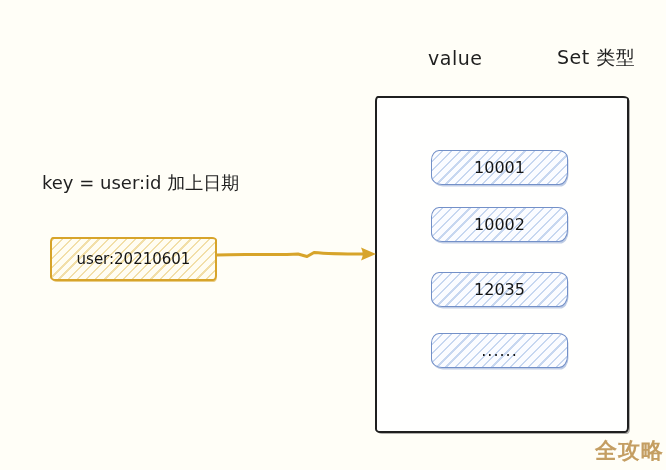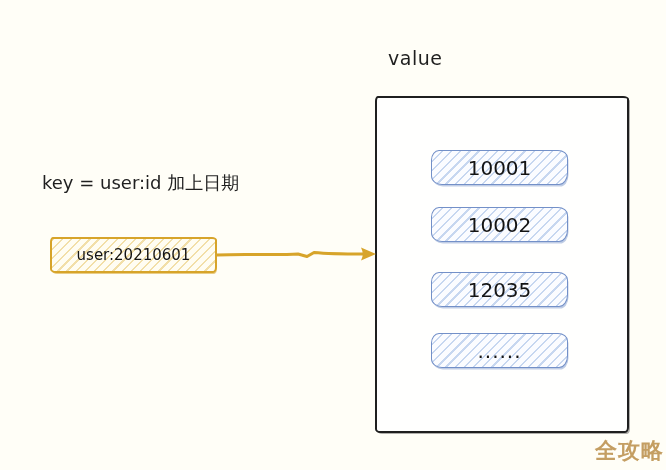--- a/index.html
+++ b/index.html
@@ -21,20 +21,21 @@
     overflow: hidden;
   }
   .stage { position: absolute; inset: 0; width: 666px; height: 470px; }
 
   .top-label {
     position: absolute;
     font-size: 19px;
     color: var(--ink);
     letter-spacing: 0.5px;
     white-space: nowrap;
+    margin-left: 40px;
   }
   .label-value { left: 388px; top: 47px; }
   .label-settype { left: 517px; top: 45px; }
 
   .set-container {
     position: absolute;
     left: 375px; top: 96px;
     width: 254px; height: 337px;
     border: 2px solid var(--ink);
     border-radius: 3px 6px 4px 5px / 5px 3px 6px 4px;
@@ -49,40 +50,40 @@
     border: 1.6px solid var(--blue-border);
     border-radius: 8px 10px 9px 11px / 10px 8px 12px 9px;
     background-color: #FBFCFF;
     background-image: repeating-linear-gradient(
       135deg,
       var(--blue-hatch) 0px, var(--blue-hatch) 1.6px,
       transparent 1.6px, transparent 6.5px
     );
     box-shadow: 1px 2px 0 -0.5px rgba(115,144,200,0.45);
     display: flex; align-items: center; justify-content: center;
-    font-size: 20px;
+    font-size: 16px;
     color: #141414;
   }
   .item-0 { top: 150px; }
   .item-1 { top: 207px; }
   .item-2 { top: 272px; }
   .item-3 { top: 333px; letter-spacing: 1px; }
 
   .key-annotation {
     position: absolute;
     left: 42px; top: 171px;
     font-size: 18px;
     color: var(--ink);
     white-space: nowrap;
   }
 
   .key-box {
     position: absolute;
     left: 50px; top: 237px;
-    width: 167px; height: 36px;
+    width: 167px; height: 44px;
     border: 2px solid var(--gold);
     border-radius: 3px 5px 4px 6px / 5px 3px 6px 4px;
     background-color: #FFFDF2;
     background-image: repeating-linear-gradient(
       135deg,
       var(--gold-hatch) 0px, var(--gold-hatch) 1.6px,
       transparent 1.6px, transparent 6.5px
     );
     box-shadow: 1px 2px 0 -1px rgba(217,164,42,0.55);
     display: flex; align-items: center; justify-content: center;
@@ -109,20 +110,21 @@
     margin-left: 36px;
   }
 </style>
 </head>
 <body>
 
 <div class="stage">
 
   <div class="top-label label-value">value</div>
 
+  <div class="top-label label-settype">Set 类型</div>
 
   <div class="set-container"></div>
 
   <div class="set-item item-0">10001</div>
 
   <div class="set-item item-1">10002</div>
 
   <div class="set-item item-2">12035</div>
 
   <div class="set-item item-3">......</div>

